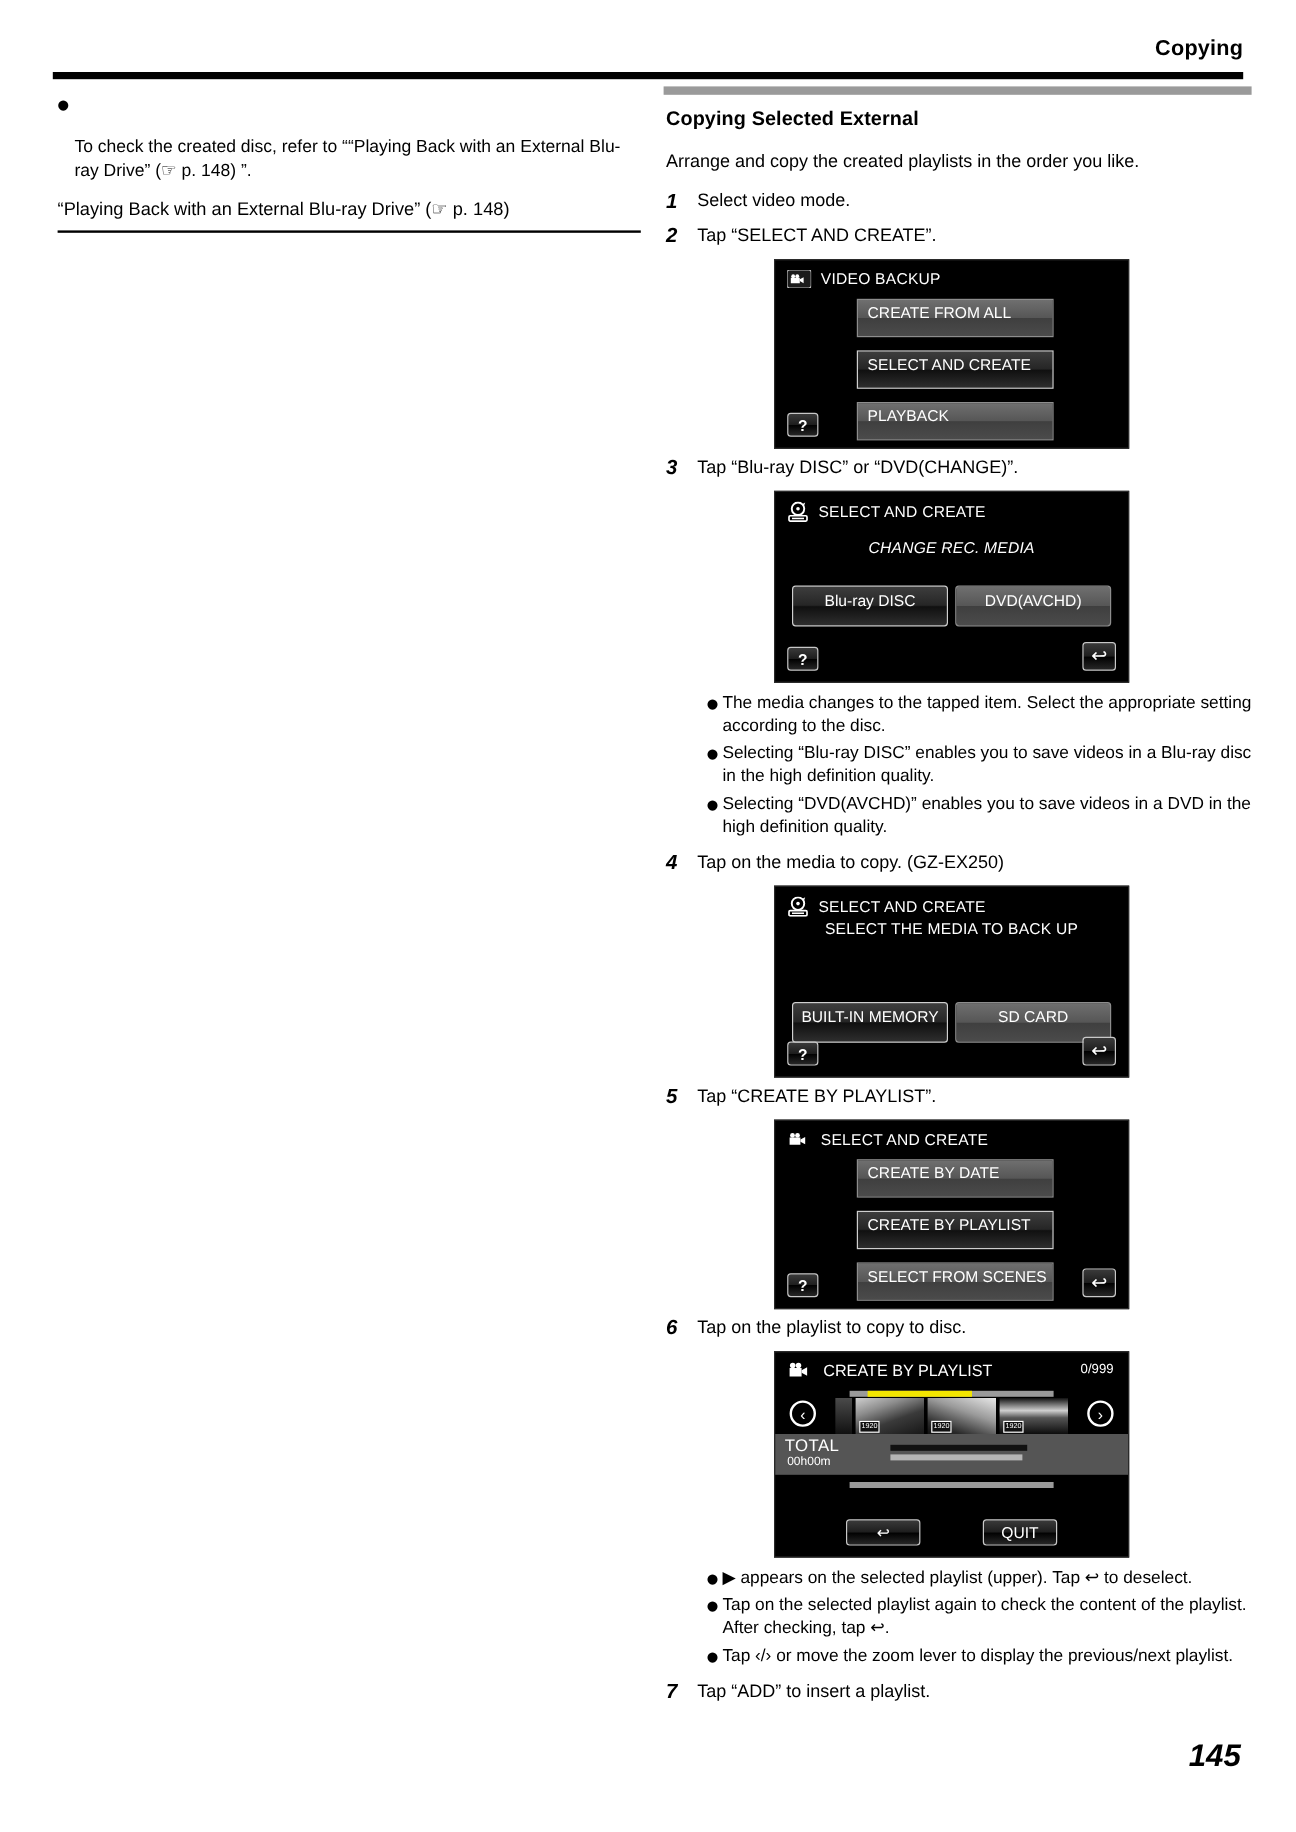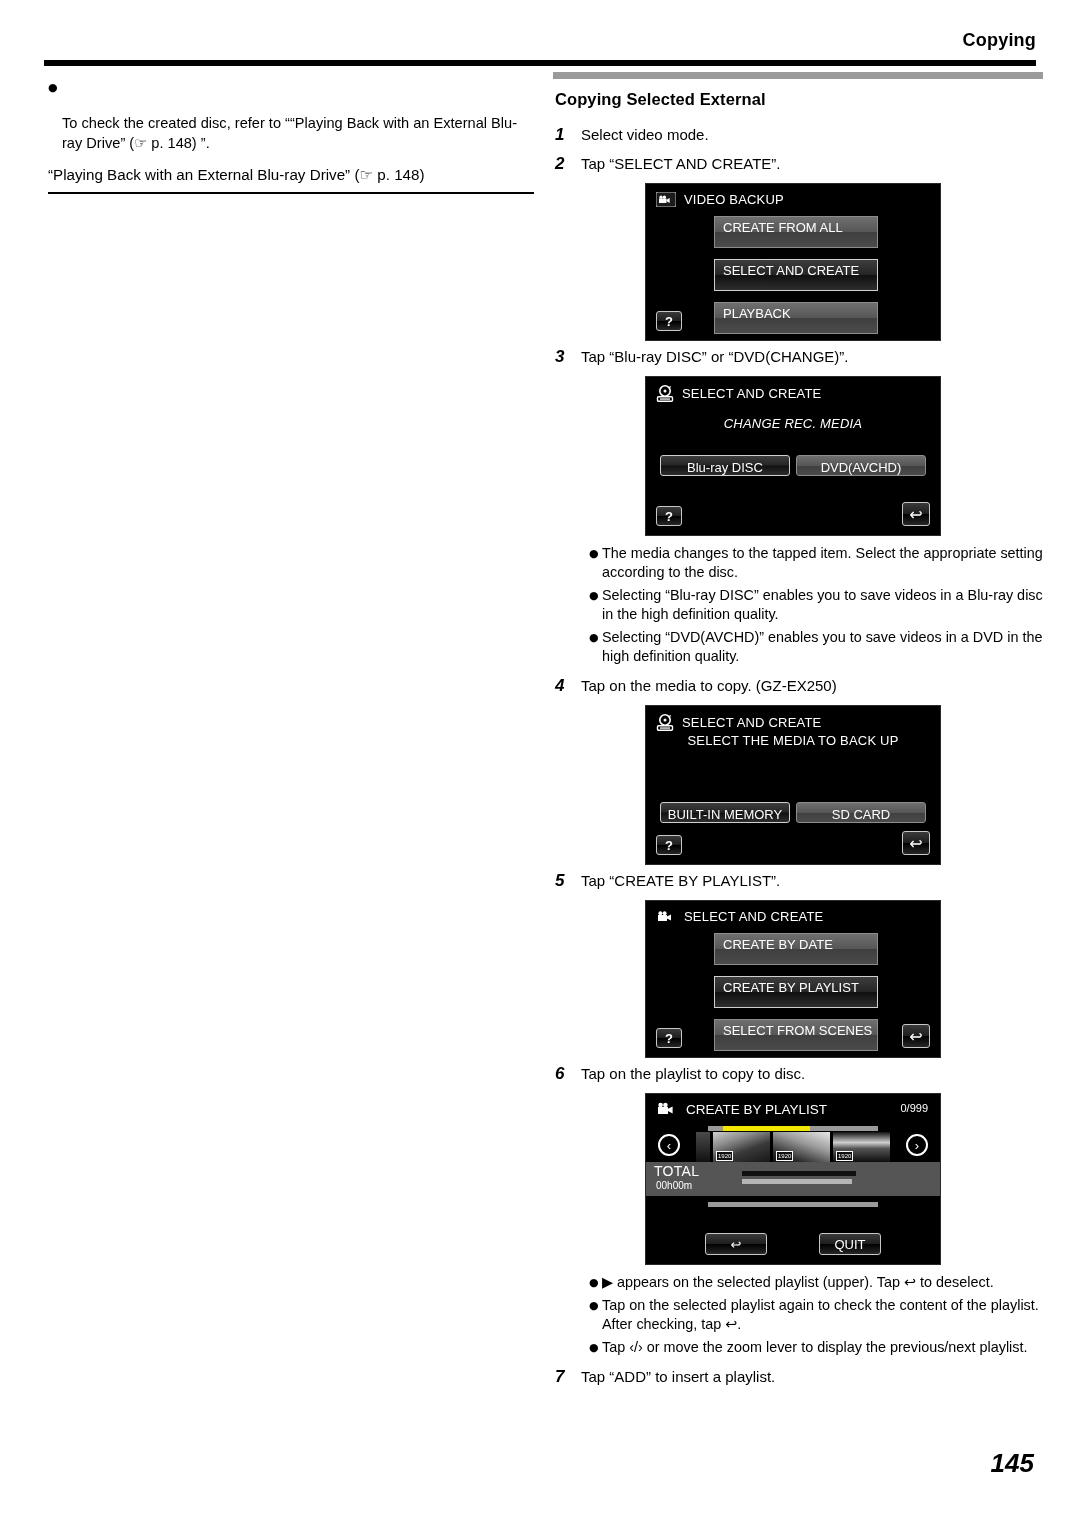--- a/index.html
+++ b/index.html
@@ -184,21 +184,21 @@
   
   .pair {
     position: absolute;
     left: 14px;
     right: 14px;
     display: flex;
     justify-content: space-between;
   }
   .pbtn {
     width: 130px;
-    height: 21px;
+    height: 34px;
     line-height: 24px;
     text-align: center;
     font-size: 13px;
     color: #fff;
     border: 1px solid #8d8d8d;
     border-radius: 3px;
     background: linear-gradient(180deg,#6f6f6f 0%,#565656 50%,#3f3f3f 51%,#4b4b4b 100%);
     box-sizing: border-box;
   }
   .pbtn.sel {
@@ -381,20 +381,21 @@
       <span class="dot gly">●</span>
       <span class="btxt">To check the created disc, refer to ““Playing Back with an External Blu-ray Drive” (☞ p. 148) ”.</span>
     </div>
     <div class="ref-line">“Playing Back with an External Blu-ray Drive” (☞ p. 148)</div>
   </div>
 
   <div class="col-right">
 
     <div class="sec-rule"></div>
     <div class="sec-title">Copying Selected External</div>
+    <div class="lead">Arrange and copy the created playlists in the order you like.</div>
 
     <div class="step">
       <span class="num">1</span>
       <span class="stxt">Select video mode.</span>
     </div>
 
     <div class="step">
       <span class="num">2</span>
       <span class="stxt">Tap “SELECT AND CREATE”.</span>
     </div>

